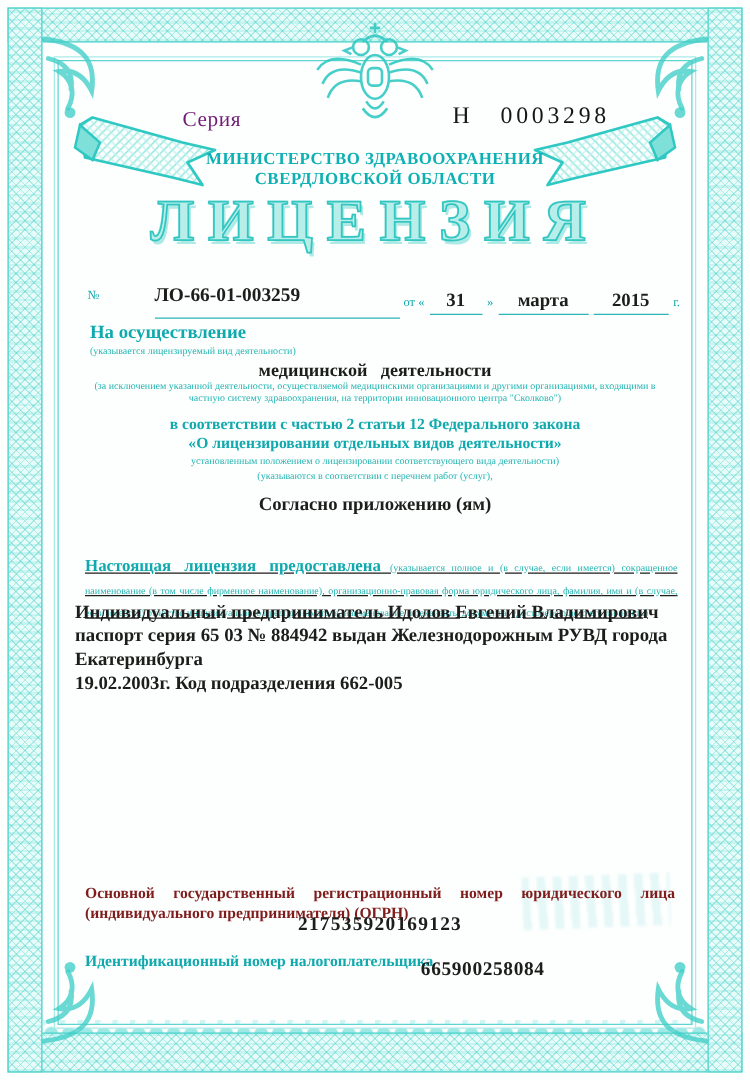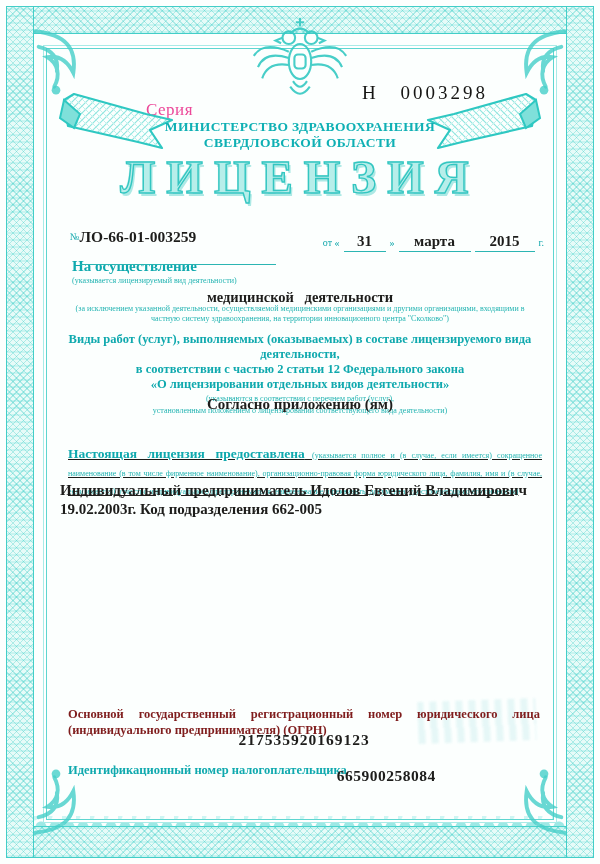--- a/index.html
+++ b/index.html
@@ -42,22 +42,22 @@
   .corner.bl { left:30px;  bottom:26px; transform:scaleY(-1); }
   .corner.br { right:30px; bottom:26px; transform:scale(-1,-1); }
 
   
   .eagle { position:absolute; left:50%; top:12px; transform:translateX(-50%); z-index:3; }
   .ribbon { position:absolute; top:92px; z-index:2; }
   .ribbon.leftr  { left:54px; }
   .ribbon.rightr { right:54px; transform:scaleX(-1); }
 
   .series-label {
-    position:absolute; left:146px; top:100px;
-    font-size:17px; color:#ec4899; letter-spacing:.5px;
+    position:absolute; left:146px; top:86px;
+    font-size:17px; color:#701a75; letter-spacing:.5px;
   }
   .series-value {
     position:absolute; left:362px; top:82px;
     font-size:19px; color:#161614; letter-spacing:3px; word-spacing:14px;
   }
   .ministry {
     position:absolute; left:0; right:0; top:119px; text-align:center;
     color:#0fb0b4; font-weight:bold; font-size:13.5px; line-height:16px; letter-spacing:.4px;
     z-index:3;
   }
@@ -67,21 +67,21 @@
     color:#b7eeea;
     -webkit-text-stroke:1.4px #33c6c1;
     text-shadow:2px 3px 0 rgba(44,196,190,.38), -1px -1px 0 rgba(44,196,190,.25);
   }
 
   
   .num-row { position:absolute; left:70px; right:56px; top:228px; z-index:3; }
   .no-sign { font-size:10px; color:#0fa6ab; vertical-align:2px; }
   .lic-number {
     display:inline-block; min-width:196px; font-weight:bold; font-size:15.5px;
-    border-bottom:1.5px solid #2bb5b3; padding-bottom:18px;
+    border-bottom:1.5px solid #2bb5b3; padding-bottom:8px;margin-left:44px;
   }
   .date-group { position:absolute; right:0; top:4px; white-space:nowrap; }
   .tl-small { font-size:10px; color:#0fa6ab; }
   .field { display:inline-block; text-align:center; font-weight:bold; font-size:15px;
            border-bottom:1.5px solid #2bb5b3; padding:0 4px 1px 4px; }
   .field.day { min-width:34px; } .field.month { min-width:64px; } .field.year { min-width:52px; }
 
   
   .teal-h  { color:#0fa9ae; font-weight:bold; }
   .caption { color:#23b4b2; font-size:8px; line-height:9.5px; }
@@ -216,34 +216,34 @@
       <span class="tl-small">г.</span>
     </span>
   </div>
 
   <div class="sec-activity-h teal-h">На осуществление</div>
   <div class="sec-activity-cap caption">(указывается лицензируемый вид деятельности)</div>
   <div class="sec-activity-val">медицинской деятельности</div>
   <div class="sec-activity-note caption">(за исключением указанной деятельности, осуществляемой медицинскими организациями и другими организациями, входящими в частную систему здравоохранения, на территории инновационного центра "Сколково")</div>
 
   <div class="works">
-    <div class="teal-h">Виды работ (услуг), выполняемых (оказываемых) в составе лицензируемого вида деятельности,</div>
     <div class="teal-h">в соответствии с частью 2  статьи 12  Федерального закона</div>
     <div class="teal-h">«О лицензировании отдельных видов деятельности»</div>
+    <div class="caption">установленным положением о лицензировании соответствующего вида деятельности)</div>
     <div class="caption">(указываются в соответствии с перечнем работ (услуг),</div>
-    <div class="caption">установленным положением о лицензировании соответствующего вида деятельности)</div>
   </div>
   <div class="works-val">Согласно приложению (ям)</div>
 
   <div class="grantee">
     <span class="teal-h gh">Настоящая лицензия предоставлена</span>
     <span class="caption">(указывается полное и (в случае, если имеется) сокращенное наименование (в том числе фирменное наименование), организационно-правовая форма юридического лица, фамилия, имя и (в случае, если имеется) отчество индивидуального предпринимателя, наименование и реквизиты документа, удостоверяющего его личность)</span>
   </div>
   <div class="grantee-lines">
     <div>Индивидуальный предприниматель Идолов Евгений Владимирович</div>
+    <div>паспорт серия 65 03 № 884942 выдан Железнодорожным РУВД города Екатеринбурга</div>
     <div>19.02.2003г. Код подразделения 662-005</div>
   </div>
 
   <div class="stamp-residue"></div>
   <div class="ogrn">
     <div class="ogrn-label">Основной государственный регистрационный номер юридического лица (индивидуального предпринимателя) (ОГРН)</div>
     <div class="ogrn-value">217535920169123</div>
   </div>
   <div class="inn">
     <span class="inn-label">Идентификационный номер налогоплательщика</span><span class="inn-value">665900258084</span>

